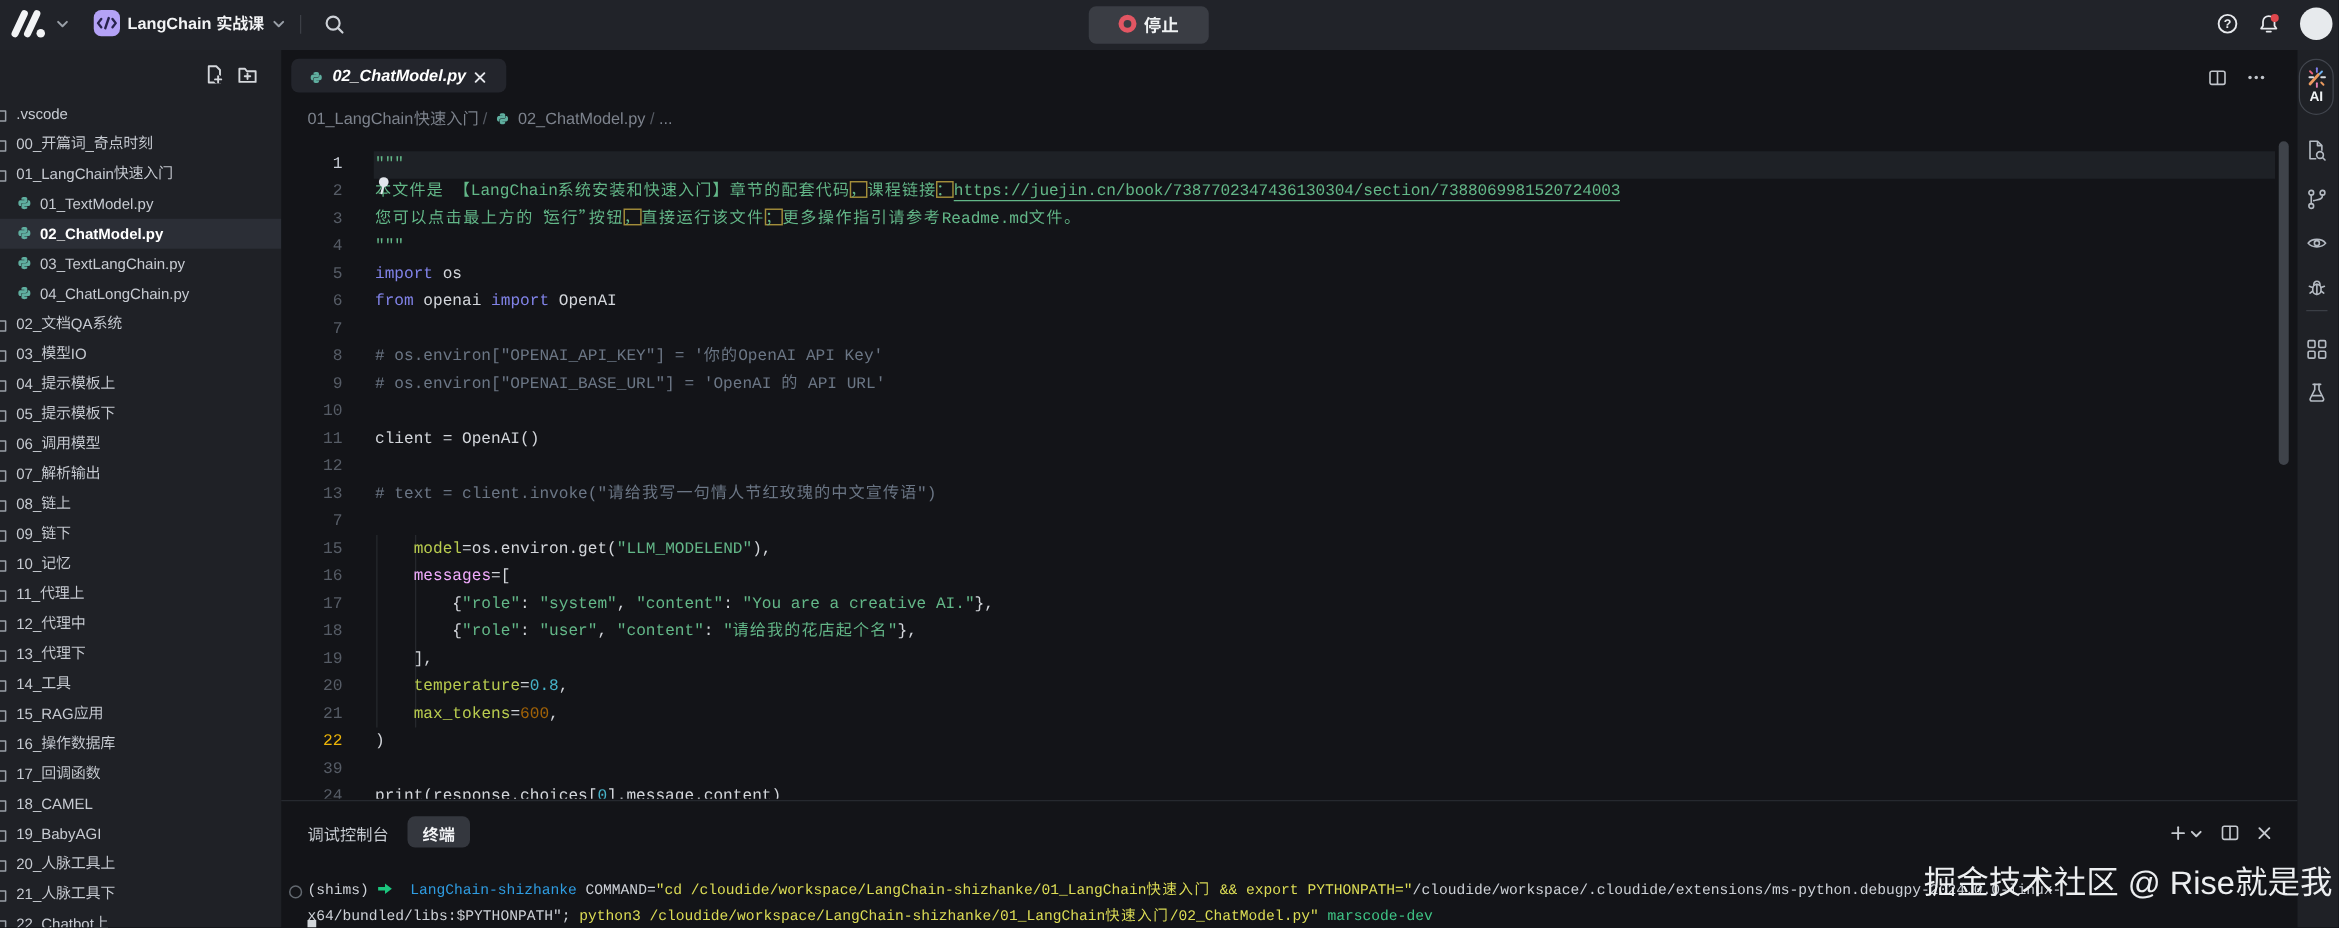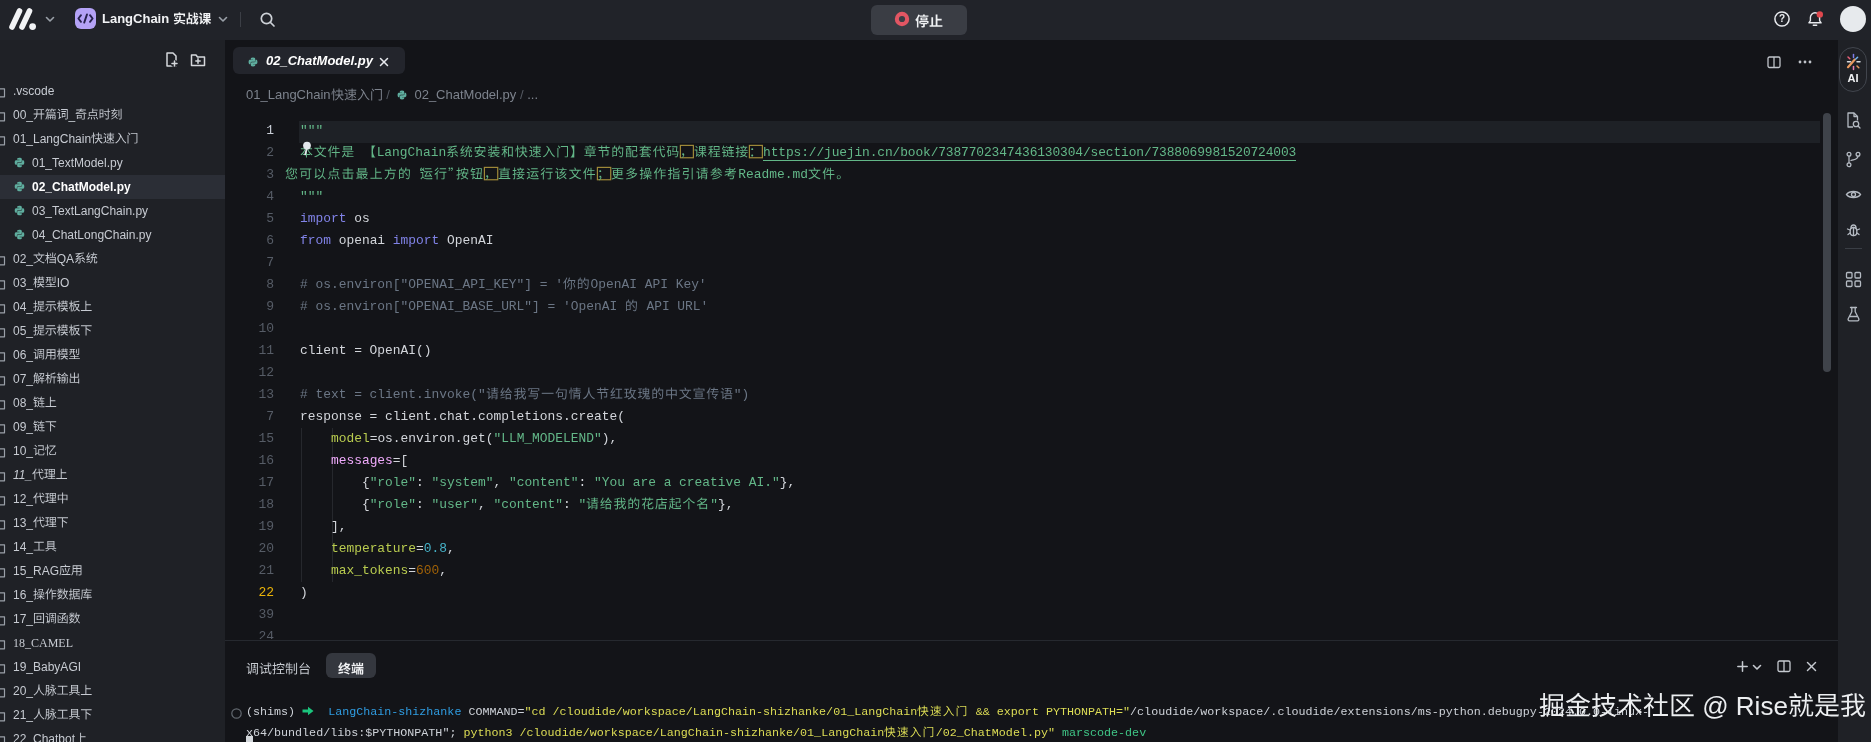--- a/index.html
+++ b/index.html
@@ -382,21 +382,21 @@
     <div class="row" style="top:399px;left:13px;"><span>10_</span><svg style="vertical-align:-0.12em;" width="23.64" height="12" viewBox="0 -880 1970 1000" fill="#c7cbd2">
         <use href="#r8bb0"></use>
         <use href="#r5fc6" x="985"></use>
       </svg></div>
     <div class="row" style="top:423px;"></div>
     <svg style="position:absolute;left:-9px;top:428px" width="15" height="15" viewBox="0 0 15 15">
       <g stroke="#9aa0a8" stroke-width="1.2" fill="none" stroke-linejoin="round">
 <path d="M1.5 3 h4 l1.4 1.8 h6.6 v8 h-12 z"></path>
       </g>
     </svg>
-    <div class="row" style="top:423px;left:13px;font-style:italic;"><span>11_</span><svg style="vertical-align:-0.12em;" width="35.46" height="12" viewBox="0 -880 2955 1000" fill="#c7cbd2">
+    <div class="row" style="top:423px;left:13px;"><span>11_</span><svg style="vertical-align:-0.12em;" width="35.46" height="12" viewBox="0 -880 2955 1000" fill="#c7cbd2">
         <use href="#r4ee3"></use>
         <use href="#r7406" x="985"></use>
         <use href="#r4e0a" x="1970"></use>
       </svg></div>
     <div class="row" style="top:447px;"></div>
     <svg style="position:absolute;left:-9px;top:452px" width="15" height="15" viewBox="0 0 15 15">
       <g stroke="#9aa0a8" stroke-width="1.2" fill="none" stroke-linejoin="round">
 <path d="M1.5 3 h4 l1.4 1.8 h6.6 v8 h-12 z"></path>
       </g>
     </svg>
@@ -460,21 +460,21 @@
         <use href="#r8c03" x="985"></use>
         <use href="#r51fd" x="1970"></use>
         <use href="#r6570" x="2955"></use>
       </svg></div>
     <div class="row" style="top:591px;"></div>
     <svg style="position:absolute;left:-9px;top:596px" width="15" height="15" viewBox="0 0 15 15">
       <g stroke="#9aa0a8" stroke-width="1.2" fill="none" stroke-linejoin="round">
 <path d="M1.5 3 h4 l1.4 1.8 h6.6 v8 h-12 z"></path>
       </g>
     </svg>
-    <div class="row" style="top:591px;left:13px;font-family:Liberation Serif, serif;"><span>18_CAMEL</span></div>
+    <div class="row" style="top:591px;left:13px;"><span>18_CAMEL</span></div>
     <div class="row" style="top:615px;"></div>
     <svg style="position:absolute;left:-9px;top:620px" width="15" height="15" viewBox="0 0 15 15">
       <g stroke="#9aa0a8" stroke-width="1.2" fill="none" stroke-linejoin="round">
 <path d="M1.5 3 h4 l1.4 1.8 h6.6 v8 h-12 z"></path>
       </g>
     </svg>
     <div class="row" style="top:615px;left:13px;"><span>19_BabyAGI</span></div>
     <div class="row" style="top:639px;"></div>
     <svg style="position:absolute;left:-9px;top:644px" width="15" height="15" viewBox="0 0 15 15">
       <g stroke="#9aa0a8" stroke-width="1.2" fill="none" stroke-linejoin="round">
@@ -575,21 +575,21 @@
       </svg><span style="color:#63b788"><svg style="vertical-align:-0.12em;" width="55.11" height="12.9" viewBox="0 -880 4272 1000" fill="#63b788">
           <use href="#r8bfe"></use>
           <use href="#r7a0b" x="1068"></use>
           <use href="#r94fe" x="2136"></use>
           <use href="#r63a5" x="3204"></use>
         </svg></span><svg style="vertical-align:-0.12em;" width="13.78" height="12.9" viewBox="0 -880 1068 1000" fill="#63b788">
         <rect x="30" y="-850" width="1008" height="960" fill="none" stroke="#a38d3a" stroke-width="90"></rect>
         <use href="#rff1a"></use>
       </svg><span style="color:#63b788;border-bottom:1px solid #63b788;letter-spacing:-0.12px">https://juejin.cn/book/7387702347436130304/section/7388069981520724003</span></div>
     <div class="gut" style="left:5px;top:54px;color:#565c66">3</div>
-    <div class="codeline" style="left:60px;top:54px"><span style="color:#63b788"><svg style="vertical-align:-0.12em;" width="127.13" height="12.9" viewBox="0 -880 9855 1000" fill="#63b788">
+    <div class="codeline" style="left:75px;top:54px"><span style="color:#63b788"><svg style="vertical-align:-0.12em;" width="127.13" height="12.9" viewBox="0 -880 9855 1000" fill="#63b788">
           <use href="#r60a8"></use>
           <use href="#r53ef" x="1095"></use>
           <use href="#r4ee5" x="2190"></use>
           <use href="#r70b9" x="3285"></use>
           <use href="#r51fb" x="4380"></use>
           <use href="#r6700" x="5475"></use>
           <use href="#r4e0a" x="6570"></use>
           <use href="#r65b9" x="7665"></use>
           <use href="#r7684" x="8760"></use>
         </svg></span><span style="color:#63b788"><svg style="vertical-align:-0.12em;" width="7.74" height="12.9" viewBox="0 -880 600 1000" fill="#63b788">
@@ -666,21 +666,20 @@
           <use href="#r73ab" x="10680"></use>
           <use href="#r7470" x="11748"></use>
           <use href="#r7684" x="12816"></use>
           <use href="#r4e2d" x="13884"></use>
           <use href="#r6587" x="14952"></use>
           <use href="#r5ba3" x="16020"></use>
           <use href="#r4f20" x="17088"></use>
           <use href="#r8bed" x="18156"></use>
         </svg>")</span></div>
     <div class="gut" style="left:5px;top:296px;color:#565c66">7</div>
-    <div class="codeline" style="left:75px;top:296px"><span style="color:#d3d6db">response&nbsp;=&nbsp;client.chat.completions.create(</span></div>
     <div class="gut" style="left:5px;top:318px;color:#565c66">15</div>
     <div class="codeline" style="left:75px;top:318px"><span style="color:#d3d6db">&nbsp;&nbsp;&nbsp;&nbsp;</span><span style="color:#b9cc4f">model</span><span style="color:#d3d6db">=os.environ.get(</span><span style="color:#63b788">"LLM_MODELEND"</span><span style="color:#d3d6db">),</span></div>
     <div class="gut" style="left:5px;top:340px;color:#565c66">16</div>
     <div class="codeline" style="left:75px;top:340px"><span style="color:#d3d6db">&nbsp;&nbsp;&nbsp;&nbsp;</span><span style="color:#f0abfc">messages</span><span style="color:#d3d6db">=[</span></div>
     <div class="gut" style="left:5px;top:362px;color:#565c66">17</div>
     <div class="codeline" style="left:75px;top:362px"><span style="color:#d3d6db">&nbsp;&nbsp;&nbsp;&nbsp;&nbsp;&nbsp;&nbsp;&nbsp;{</span><span style="color:#63b788">"role"</span><span style="color:#d3d6db">:&nbsp;</span><span style="color:#63b788">"system"</span><span style="color:#d3d6db">,&nbsp;</span><span style="color:#63b788">"content"</span><span style="color:#d3d6db">:&nbsp;</span><span style="color:#63b788">"You&nbsp;are&nbsp;a&nbsp;creative&nbsp;AI."</span><span style="color:#d3d6db">},</span></div>
     <div class="gut" style="left:5px;top:384px;color:#565c66">18</div>
     <div class="codeline" style="left:75px;top:384px"><span style="color:#d3d6db">&nbsp;&nbsp;&nbsp;&nbsp;&nbsp;&nbsp;&nbsp;&nbsp;{</span><span style="color:#63b788">"role"</span><span style="color:#d3d6db">:&nbsp;</span><span style="color:#63b788">"user"</span><span style="color:#d3d6db">,&nbsp;</span><span style="color:#63b788">"content"</span><span style="color:#d3d6db">:&nbsp;</span><span style="color:#63b788">"<svg style="vertical-align:-0.12em;" width="123.99" height="12.9" viewBox="0 -880 9612 1000" fill="#63b788">
           <use href="#r8bf7"></use>
           <use href="#r7ed9" x="1068"></use>
@@ -695,20 +694,21 @@
     <div class="gut" style="left:5px;top:406px;color:#565c66">19</div>
     <div class="codeline" style="left:75px;top:406px"><span style="color:#d3d6db">&nbsp;&nbsp;&nbsp;&nbsp;],</span></div>
     <div class="gut" style="left:5px;top:428px;color:#565c66">20</div>
     <div class="codeline" style="left:75px;top:428px"><span style="color:#d3d6db">&nbsp;&nbsp;&nbsp;&nbsp;</span><span style="color:#b9cc4f">temperature</span><span style="color:#d3d6db">=</span><span style="color:#46b2c8">0.8</span><span style="color:#d3d6db">,</span></div>
     <div class="gut" style="left:5px;top:450px;color:#565c66">21</div>
     <div class="codeline" style="left:75px;top:450px"><span style="color:#d3d6db">&nbsp;&nbsp;&nbsp;&nbsp;</span><span style="color:#b9cc4f">max_tokens</span><span style="color:#d3d6db">=</span><span style="color:#a16207">600</span><span style="color:#d3d6db">,</span></div>
     <div class="gut" style="left:5px;top:472px;color:#eab308">22</div>
     <div class="codeline" style="left:75px;top:472px"><span style="color:#d3d6db">)</span></div>
     <div class="gut" style="left:5px;top:494px;color:#565c66">39</div>
     <div class="gut" style="left:5px;top:516px;color:#565c66">24</div>
+    <div class="codeline" style="left:75px;top:516px"><span style="color:#d3d6db">print(response.choices[</span><span style="color:#46b2c8">0</span><span style="color:#d3d6db">].message.content)</span></div>
   </div>
 <svg style="position:absolute;left:302px;top:141px" width="10" height="15" viewBox="0 0 10 15">
     <circle cx="5" cy="4.6" r="3.9" fill="#e3e7ec"></circle>
     <path d="M4.6 8.3 L3.2 13.5" stroke="#e3e7ec" stroke-width="1.7" stroke-linecap="round"></path>
   </svg>
 <div class="abs" style="left:1823px;top:113px;width:8px;height:259px;border-radius:4px;background:#3f434a"></div>
 <svg style="position:absolute;left:1767px;top:56px" width="14" height="13" viewBox="0 0 14 13">
     <rect x="1" y="1" width="12" height="10.5" rx="1.5" stroke="#c0c4ca" stroke-width="1.3" fill="none"></rect>
     <line x1="7" y1="1" x2="7" y2="11.5" stroke="#c0c4ca" stroke-width="1.3"></line>
   </svg>

